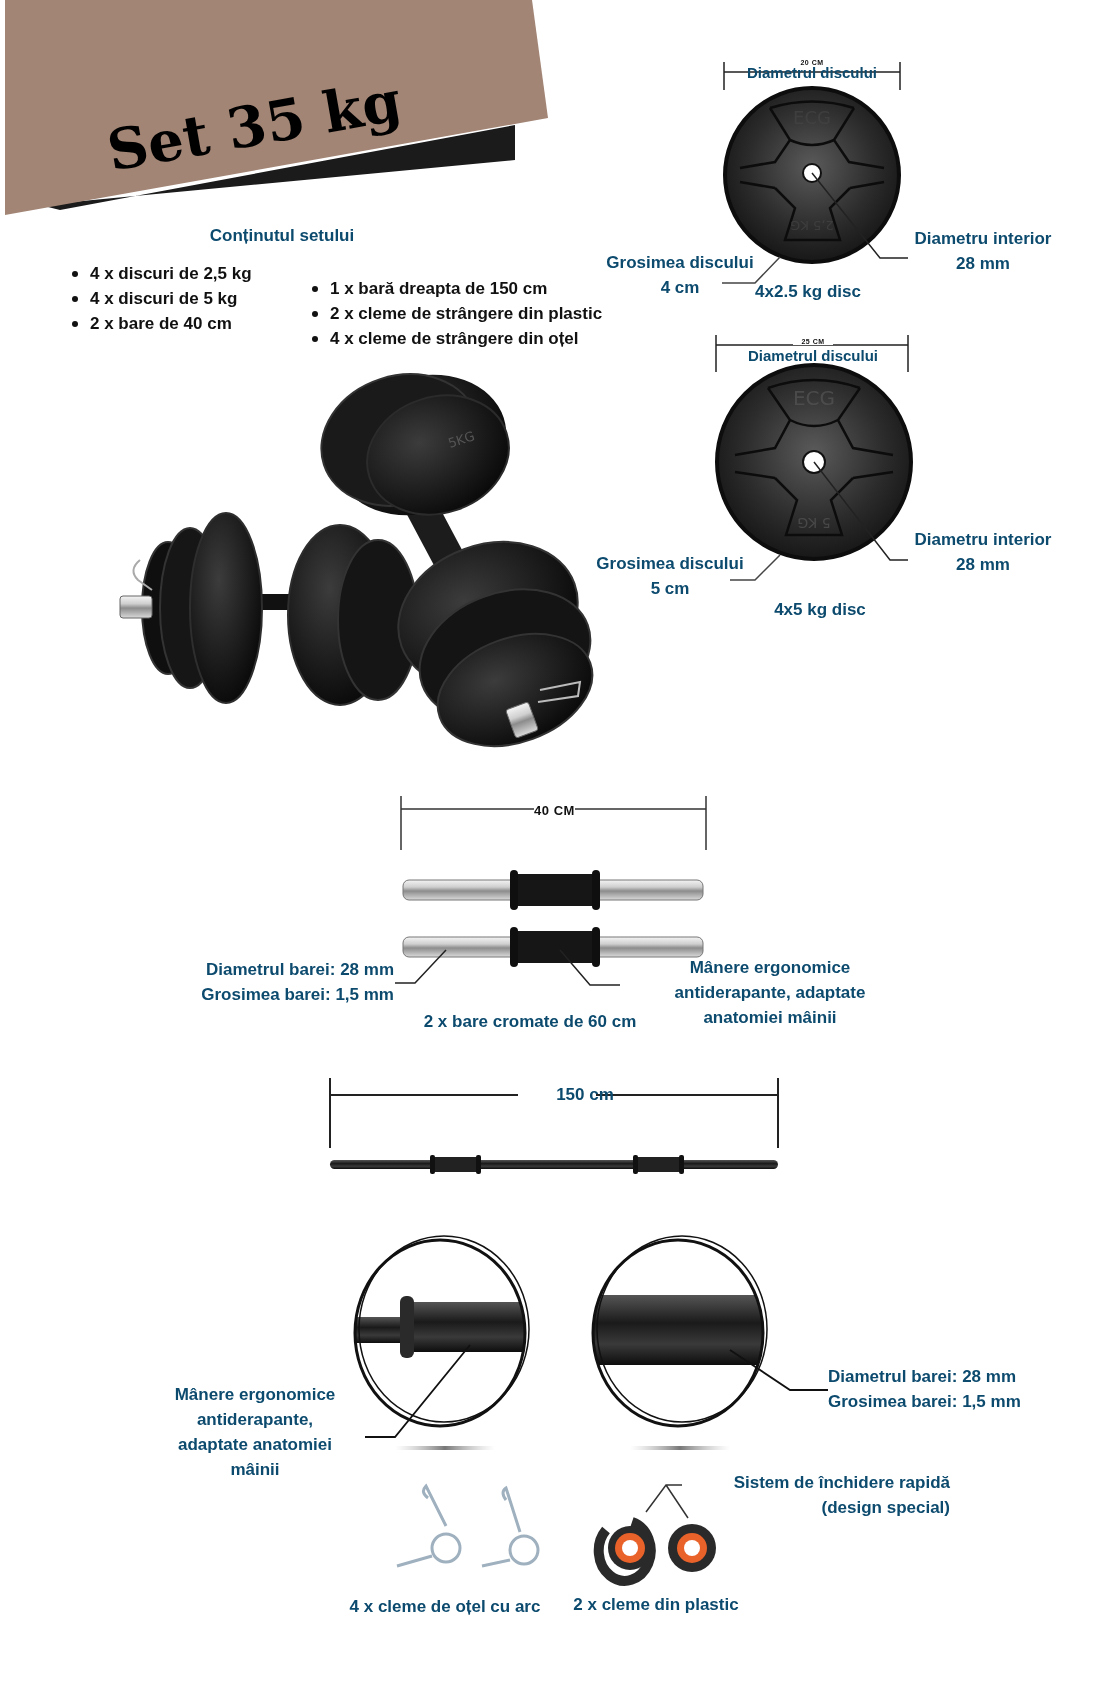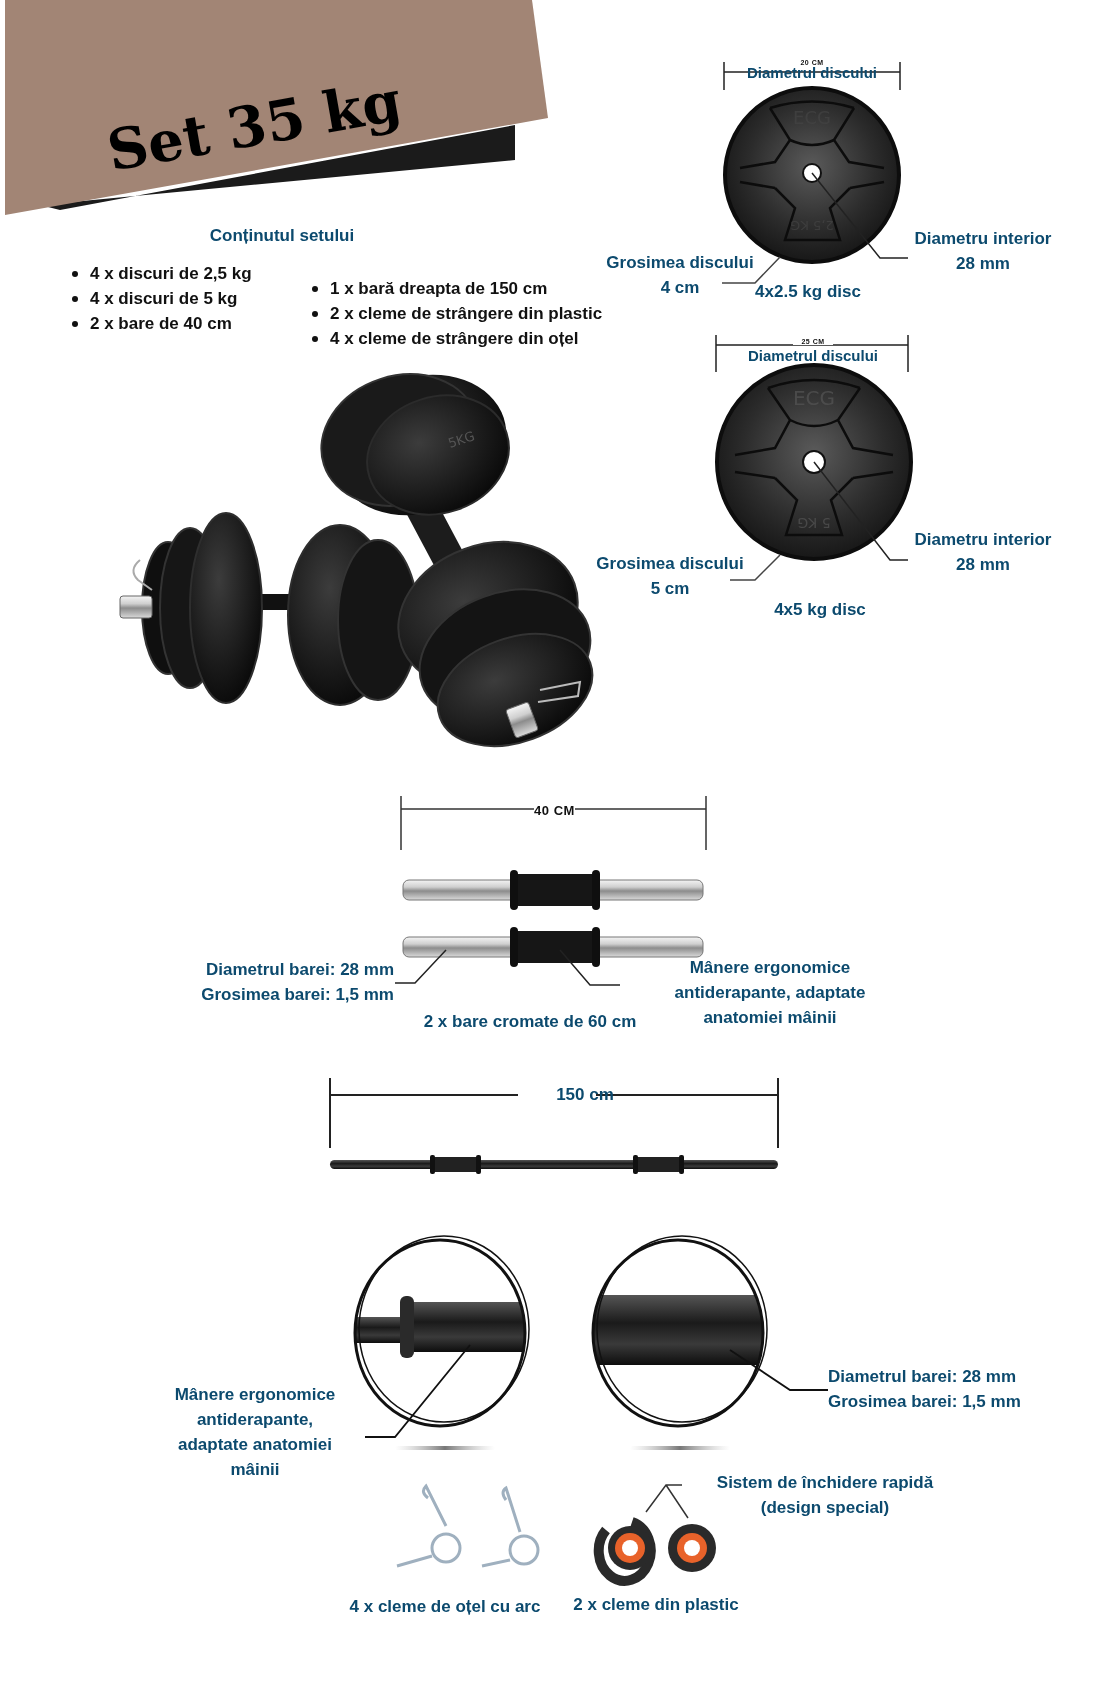--- a/index.html
+++ b/index.html
@@ -247,18 +247,18 @@
   <div>Mânere ergonomice</div>
   <div>antiderapante,</div>
   <div>adaptate anatomiei</div>
   <div>mâinii</div>
 </div>
 <div class="abs lbl" style="left:828px; top:1364px;">
   <div>Diametrul barei: 28 mm</div>
   <div>Grosimea barei: 1,5 mm</div>
 </div>
 
-<div class="abs lbl center" style="left:700px; top:1470px; width:250px;">
+<div class="abs lbl center" style="left:700px; top:1470px; width:250px;text-align:right;">
   <div>Sistem de închidere rapidă</div>
   <div>(design special)</div>
 </div>
 <div class="abs lbl center" style="left:330px; top:1594px; width:230px;">4 x cleme de oțel cu arc</div>
 <div class="abs lbl center" style="left:556px; top:1592px; width:200px;">2 x cleme din plastic</div>
 
 </body></html>

